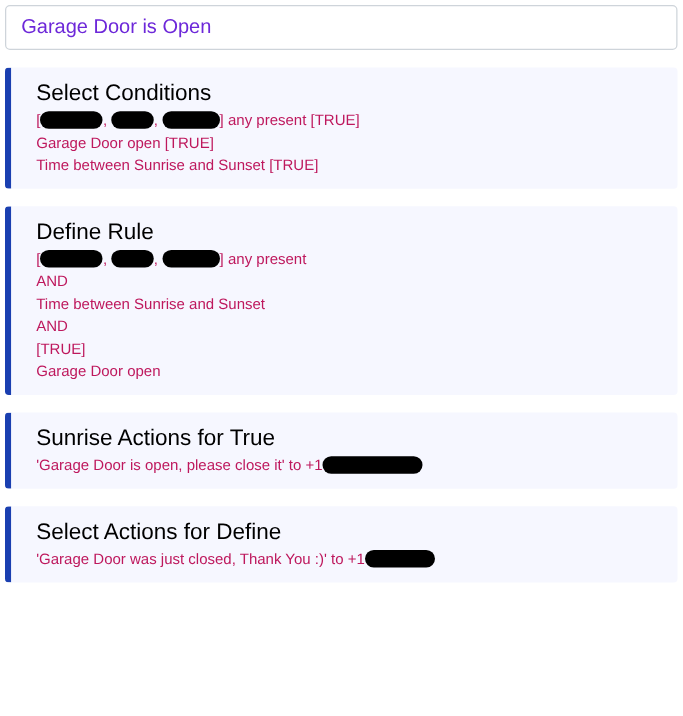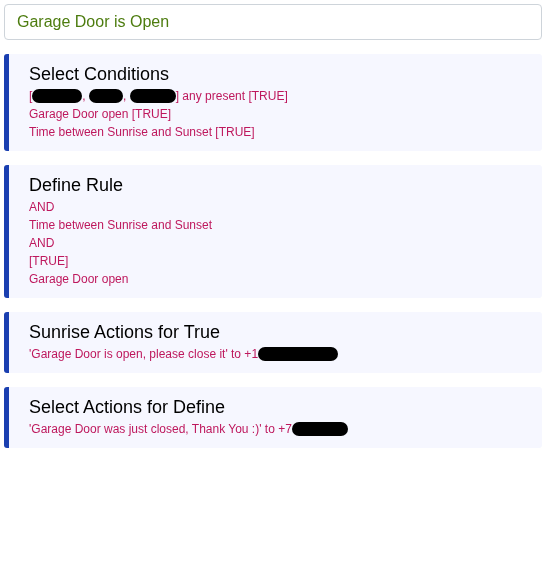--- a/index.html
+++ b/index.html
@@ -10,21 +10,21 @@
       width: 546px;
       color: #212529;
     }
     .rule-name {
       border: 1px solid #ced4da;
       border-radius: 4px;
       padding: 8px 12px;
       margin: 4px 4px 14px 4px;
       background: #fff;
       font-size: 16px;
-      color: #4d7c0f;
+      color: #6d28d9;
     }
     .panel {
       background: #f6f7ff;
       border-left: 5px solid #1a3fb0;
       border-radius: 3px;
       margin: 0 4px 14px 4px;
       padding: 10px 14px 10px 20px;
     }
     .panel-title {
       font-size: 18px;
@@ -61,32 +61,35 @@
   <div class="panel-title">Select Conditions</div>
   <div class="link-line">
     <span>[</span><span class="redact r50"></span><span>, </span><span class="redact r34"></span><span>, </span><span class="redact r46"></span><span>] any present [TRUE]</span>
   </div>
   <div class="link-line">Garage Door open [TRUE]</div>
   <div class="link-line">Time between Sunrise and Sunset [TRUE]</div>
 </div>
 
 <div class="panel">
   <div class="panel-title">Define Rule</div>
+  <div class="link-line">
+    <span>[</span><span class="redact r50"></span><span>, </span><span class="redact r34"></span><span>, </span><span class="redact r46"></span><span>] any present</span>
+  </div>
   <div class="link-line">AND</div>
   <div class="link-line">Time between Sunrise and Sunset</div>
   <div class="link-line">AND</div>
   <div class="link-line">[TRUE]</div>
   <div class="link-line">Garage Door open</div>
 </div>
 
 <div class="panel">
   <div class="panel-title">Sunrise Actions for True</div>
   <div class="link-line">
     <span> 'Garage Door is open, please close it' to +1</span><span class="redact r80"></span>
   </div>
 </div>
 
 <div class="panel">
   <div class="panel-title">Select Actions for Define</div>
   <div class="link-line">
-    <span> 'Garage Door was just closed, Thank You :)' to +7</span><span class="redact r56"></span>
+    <span> 'Garage Door was just closed, Thank You :)' to +1</span><span class="redact r56"></span>
   </div>
 </div>
 
 </body></html>

